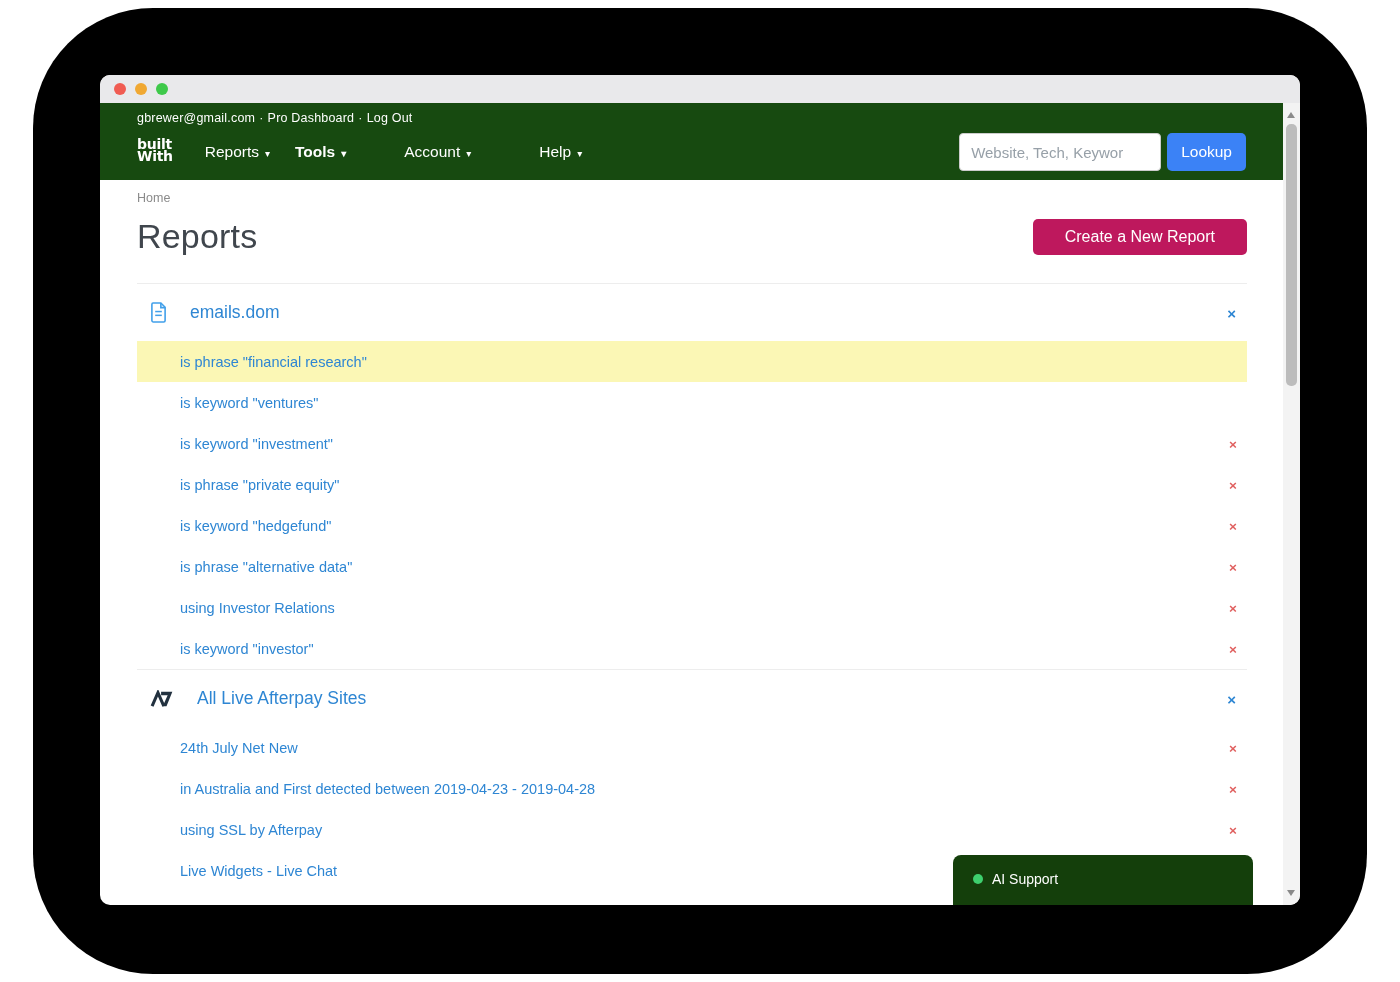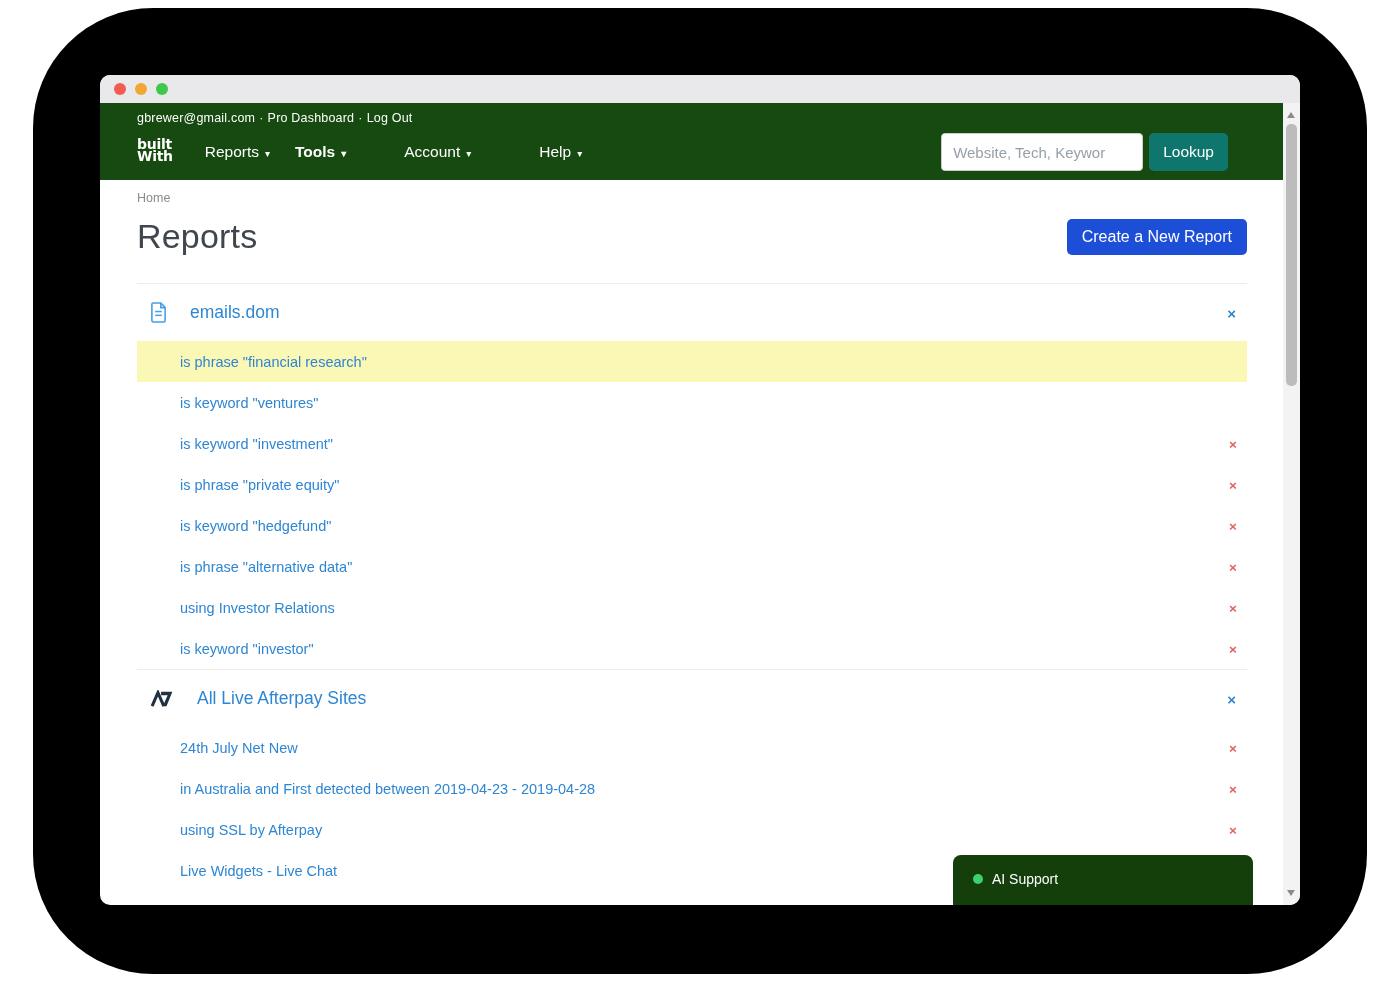--- a/index.html
+++ b/index.html
@@ -80,37 +80,37 @@
     color: #fff;
     font-size: 15.5px;
     cursor: pointer;
   }
   .menu-item .caret { font-size: 10px; margin-left: 6px; margin-top: 2px; }
   .mi-reports { margin-left: 32px; }
   .mi-tools   { margin-left: 25px; font-weight: bold; }
   .mi-account { margin-left: 58px; }
   .mi-help    { margin-left: 68px; }
 
-  .search-area { margin-left: auto; margin-right: 55px; display: flex; align-items: flex-start; }
+  .search-area { margin-left: auto; margin-right: 37px; display: flex; align-items: flex-start; }
   .search-input {
     width: 202px; height: 38px;
     border: 1px solid #ccc;
     border-radius: 4px;
     font-size: 15px;
     padding: 0 11px;
     outline: none;
     color: #444;
     font-family: "Liberation Sans", sans-serif;
   }
   .search-input::placeholder { color: #97a0a8; }
   .lookup-btn {
     height: 38px;
     margin-left: 6px;
     padding: 0 14px;
-    background: #0f766e;
+    background: #3b82f6;
     border: none;
     border-radius: 5px;
     color: #fff;
     font-size: 15.5px;
     cursor: pointer;
     font-family: "Liberation Sans", sans-serif;
   }
 
   
   .content {
@@ -131,26 +131,26 @@
     margin-top: 12px;
   }
   .page-title {
     margin: 0;
     font-size: 34px;
     font-weight: 500;
     color: #40464d;
     letter-spacing: 0.2px;
   }
   .create-btn {
-    background: #1d4ed8;
+    background: #be185d;
     color: #fff;
     border: none;
     border-radius: 5px;
     font-size: 16px;
-    padding: 9px 15px;
+    padding: 9px 32px;
     cursor: pointer;
     font-family: "Liberation Sans", sans-serif;
   }
 
   
   .reports-list { margin-top: 27px; width: 1110px; }
   .report { border-top: 1px solid #ededed; }
   .report-header {
     height: 57px;
     display: flex;

